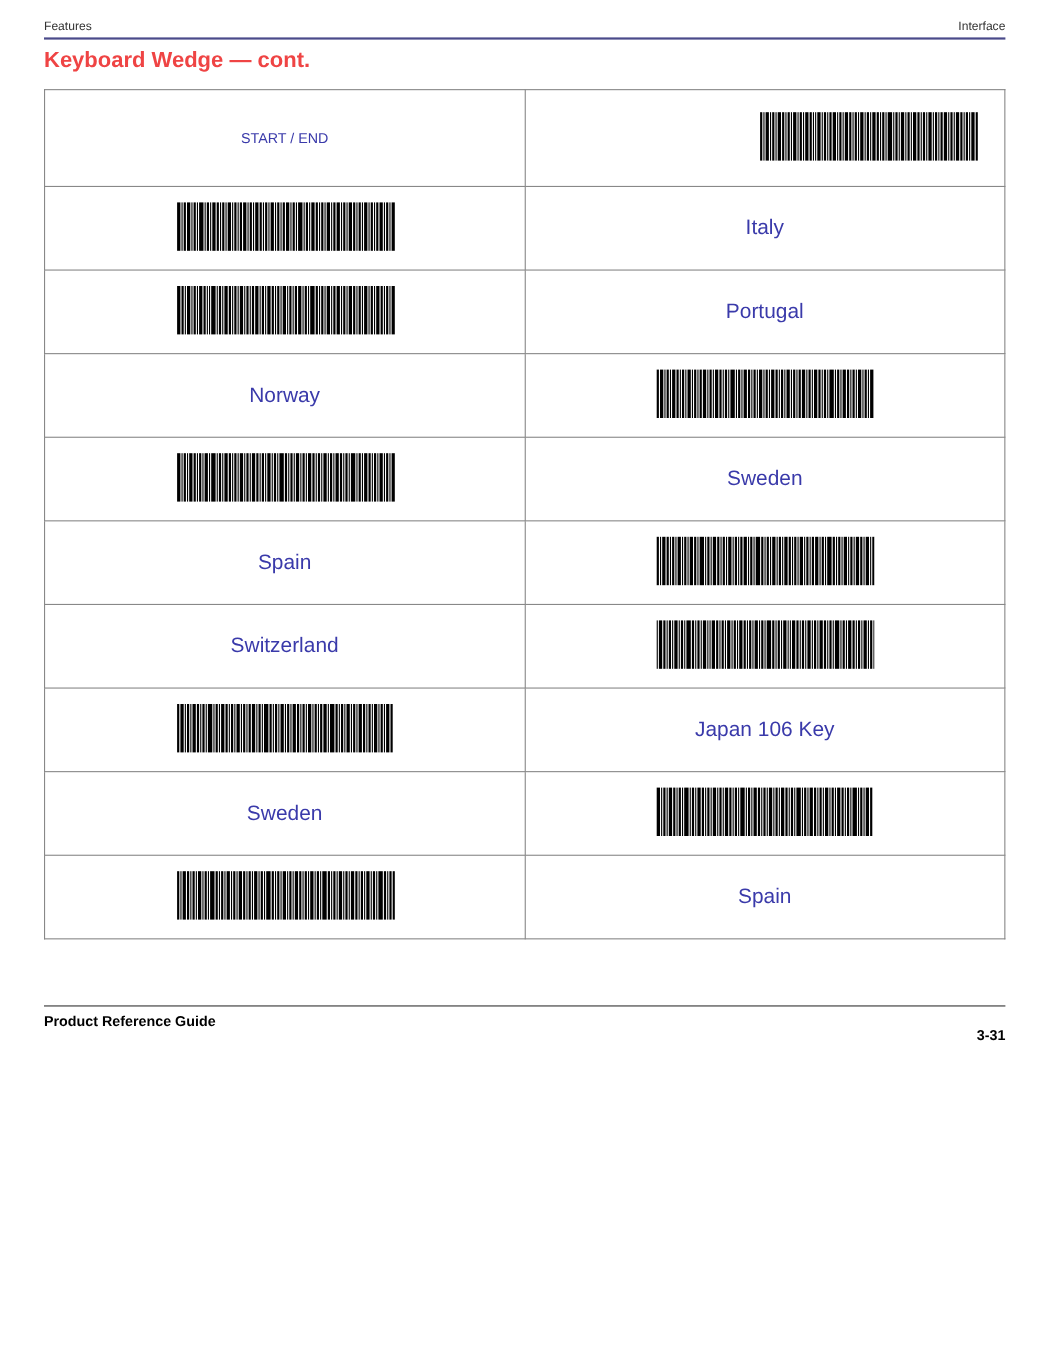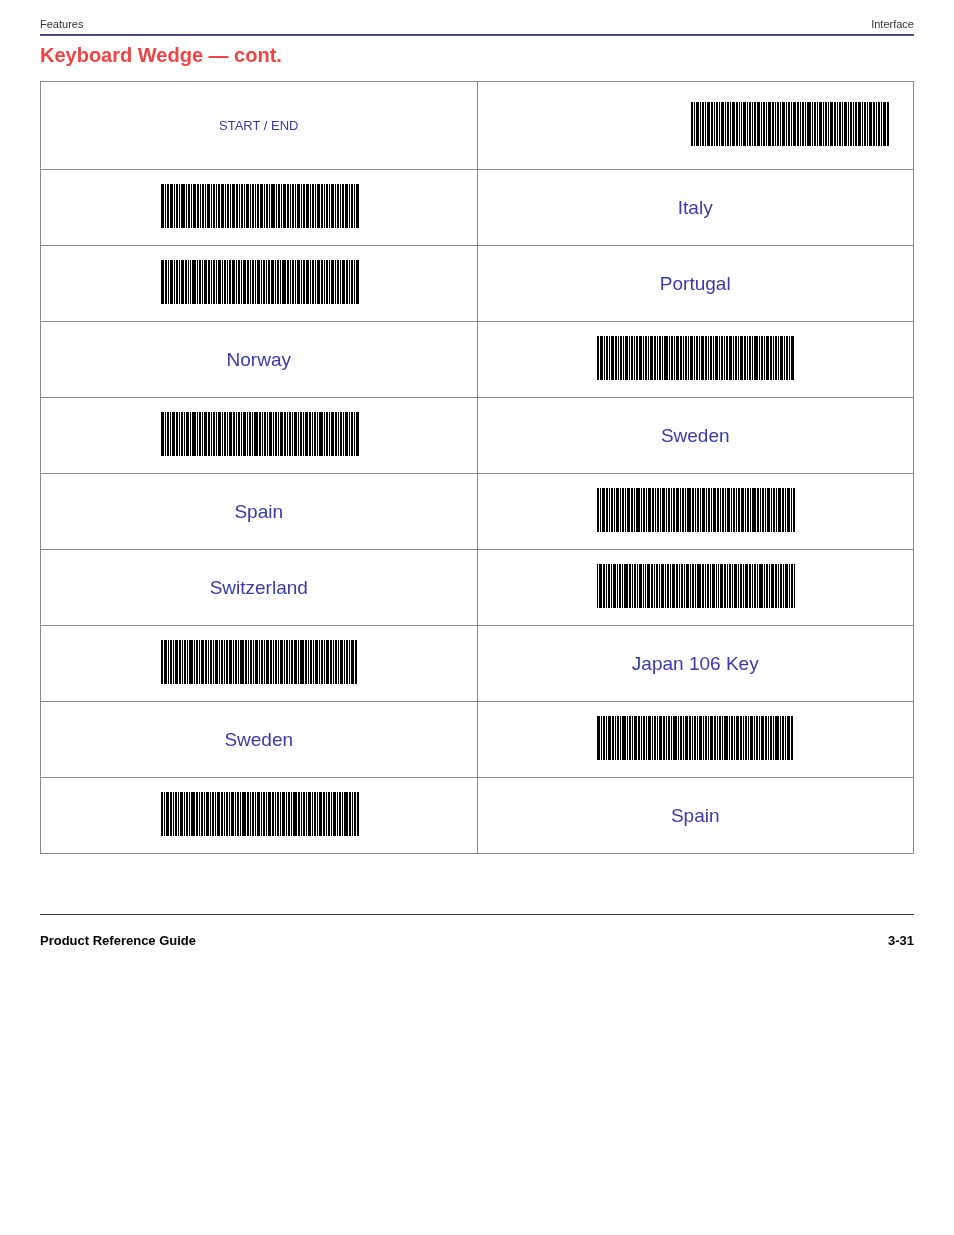--- a/index.html
+++ b/index.html
@@ -79,21 +79,20 @@
 
     .cell-barcode {
       text-align: center;
       padding: 10px 8px;
     }
 
     
     .footer {
       display: flex;
       justify-content: space-between;
-      align-items: flex-end;
       margin-top: 60px;
       padding-top: 6px;
       border-top: 1.5px solid #333;
     }
 
     .footer-left {
       font-weight: bold;
       font-size: 13px;
     }
 

